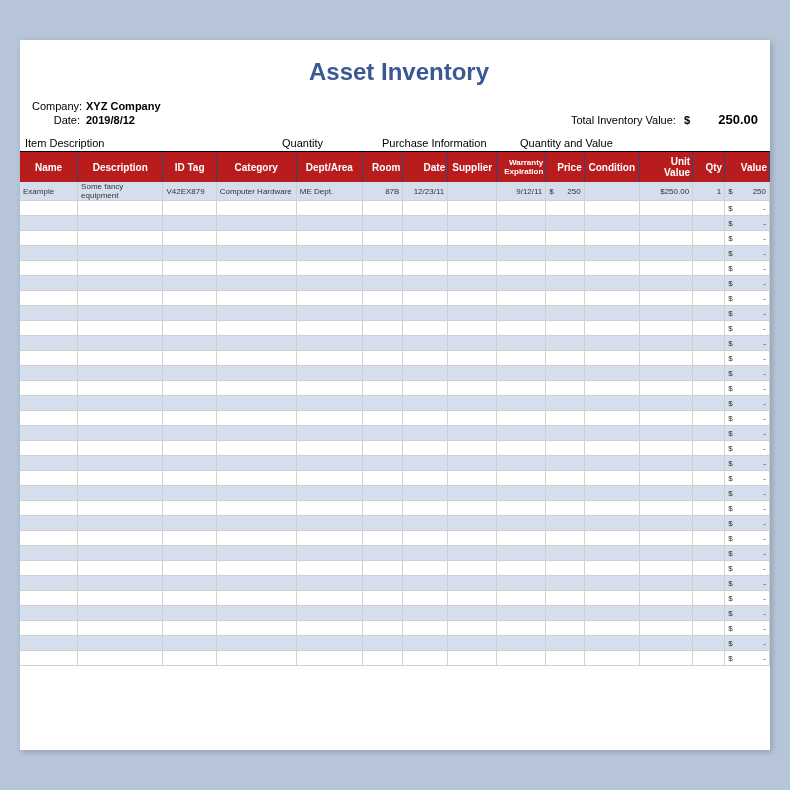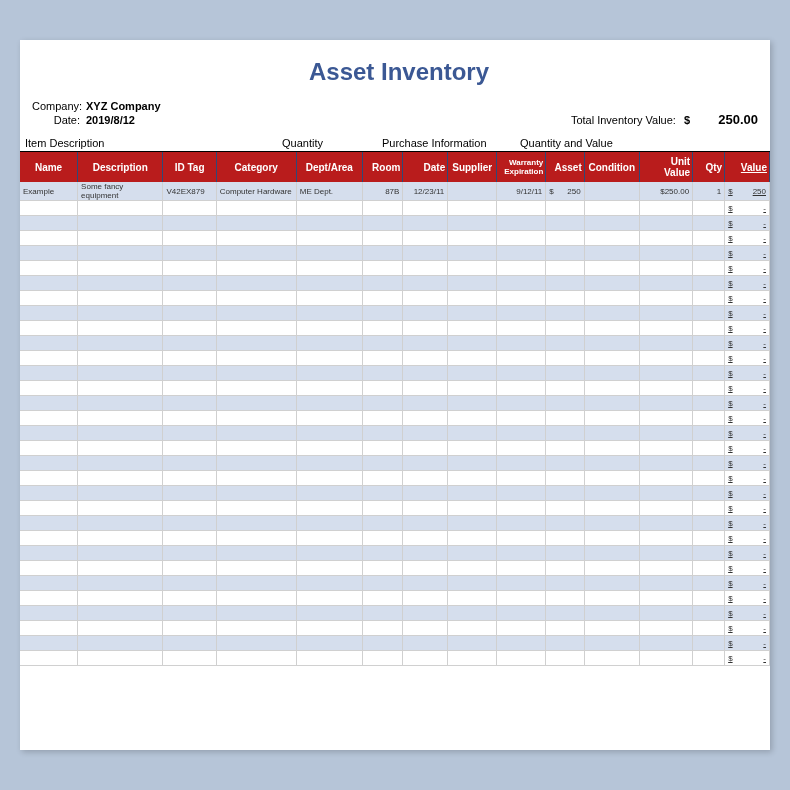--- a/index.html
+++ b/index.html
@@ -79,21 +79,21 @@
     .col-cat { width: 75px; }
     .col-dept { width: 62px; }
     .col-room { width: 38px; text-align: right;}
     .col-date { width: 42px; text-align: right;}
     .col-supp { width: 46px; }
     .col-warr { width: 46px; text-align: right;}
     .col-price { width: 36px; text-align: right;}
     .col-cond { width: 50px; }
     .col-unit { width: 50px; text-align: right;}
     .col-qty { width: 30px; text-align: right;}
-    .col-val { width: 42px; text-align: right; text-decoration: underline;}
+    .col-val { width: 42px; text-align: right;}
     .val-cell { display: flex; justify-content: space-between; }
     .price-cell { display: flex; justify-content: space-between; }
   </style>
 </head>
 <body>
 
 <div class="sheet">
   <div class="title">Asset Inventory</div>
 
   <div class="meta-row">
@@ -126,21 +126,21 @@
       <tr>
         <th class="col-name">Name</th>
         <th class="col-desc">Description</th>
         <th class="col-id">ID Tag</th>
         <th class="col-cat">Category</th>
         <th class="col-dept">Dept/Area</th>
         <th class="col-room">Room</th>
         <th class="col-date">Date</th>
         <th class="col-supp">Supplier</th>
         <th class="col-warr" style="font-size:8px; line-height:9px;">Warranty Expiration</th>
-        <th class="col-price">Asset</th>
+        <th class="col-price">Price</th>
         <th class="col-cond">Condition</th>
         <th class="col-unit">Unit Value</th>
         <th class="col-qty">Qty</th>
         <th class="col-val">Value</th>
       </tr>
     </thead>
     <tbody id="tbody">
       <tr>
         <td class="col-name">Example</td>
         <td class="col-desc">Some fancy equipment</td>

